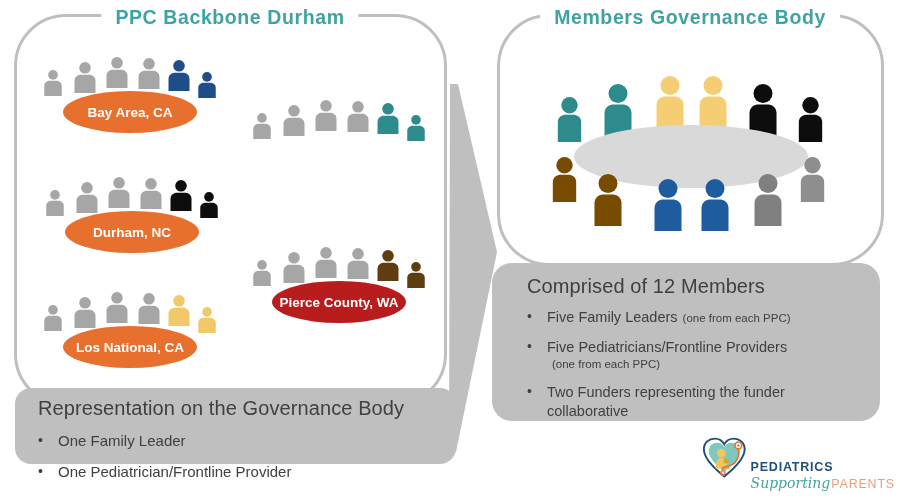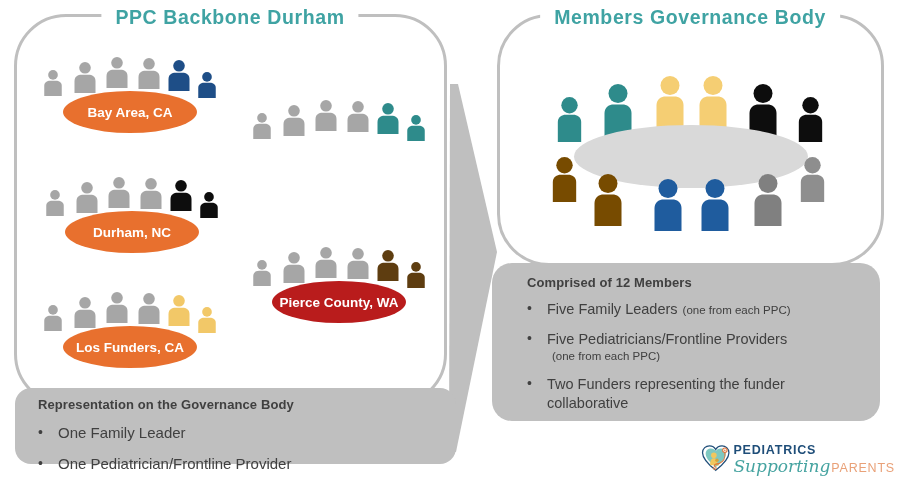--- a/index.html
+++ b/index.html
@@ -29,34 +29,34 @@
     position:absolute;left:574px;top:125px;width:234px;height:63px;
     background:#D9D9D9;border-radius:50%;z-index:2;
   }
   .gov-back{z-index:1;}
   .gov-front{z-index:3;}
   .gray-box{
     position:absolute;background:#BFBFBF;box-sizing:border-box;z-index:6;
   }
   #left-box{left:15px;top:388px;width:441px;height:76px;border-radius:16px;padding:9px 10px 0 23px;}
   #right-box{left:492px;top:263px;width:388px;height:158px;border-radius:20px;padding:12px 14px 0 35px;}
-  .box-title{font-size:13px;font-weight:bold;color:#404040;letter-spacing:0.1px;}
+  .box-title{font-size:20px;font-weight:normal;color:#404040;letter-spacing:0.1px;}
   .bullet-row{display:flex;align-items:flex-start;color:#404040;}
   .bullet-dot{width:20px;flex:0 0 20px;font-size:14px;}
   #left-box .bullet-row{font-size:15px;margin-top:11px;}
   #left-box .bullet-dot{margin-top:1px;}
   #right-box .bullet-row{font-size:14.5px;margin-top:10px;}
   .b-text{max-width:285px;line-height:1.35;}
   .b-note{font-size:11.5px;color:#404040;margin-left:5px;white-space:nowrap;}
   .b-note-below{display:block;font-size:11.5px;margin-top:0px;}
   #connector{position:absolute;left:0;top:0;z-index:4;}
   #logo{position:absolute;left:700px;top:428px;width:195px;height:70px;display:flex;align-items:flex-start;z-index:7;}
-  #logo-text{margin-top:15px;margin-left:2px;line-height:1.15;}
+  #logo-text{margin-top:32px;margin-left:2px;line-height:1.15;}
   .logo-line1{color:#1F4E79;font-weight:bold;font-size:12.5px;letter-spacing:0.8px;}
-  .logo-script{color:#45A3A0;font-style:italic;font-size:17px;font-family:"DejaVu Serif",serif;}
+  .logo-script{color:#45A3A0;font-style:italic;font-size:14px;font-family:"DejaVu Serif",serif;}
   .logo-parents{color:#E9A178;font-size:12.5px;letter-spacing:0.8px;margin-left:1px;}
 </style>
 </head>
 <body>
 
 <div id="canvas">
 
   <div class="panel" id="left-panel"></div>
   <div class="panel" id="right-panel"></div>
 
@@ -200,21 +200,21 @@
    </svg></span>
         <span class="person" style="left:124px;top:3px"><svg width="24" height="31" viewBox="0 0 24 31">
      <circle cx="12" cy="5.8" r="5.8" fill="#F2C868"></circle>
      <path d="M1.5 31 V19 C1.5 14.5 5 12.8 8.5 12.8 H15.5 C19 12.8 22.5 14.5 22.5 19 V31 Z" fill="#F2C868"></path>
    </svg></span>
         <span class="person" style="left:154px;top:15px"><svg width="20" height="26" viewBox="0 0 24 31">
      <circle cx="12" cy="5.8" r="5.8" fill="#F2C868"></circle>
      <path d="M1.5 31 V19 C1.5 14.5 5 12.8 8.5 12.8 H15.5 C19 12.8 22.5 14.5 22.5 19 V31 Z" fill="#F2C868"></path>
    </svg></span>
       <div class="team-ellipse" style="left:20px;top:34px;width:134px;height:42px;background:#E8702E">
-        <span>Los Funders, CA</span>
+        <span>Los National, CA</span>
       </div>
     </div>
     </div>
 
   <div id="gov-back-layer">
       <span class="person gov-back" style="left:556px;top:97px"><svg width="27" height="45" viewBox="0 0 30 52">
      <circle cx="15" cy="9.5" r="9.5" fill="#2E8B8B"></circle>
      <path d="M1.5 52 V29 C1.5 23 6.5 20.5 10.5 20.5 H19.5 C23.5 20.5 28.5 23 28.5 29 V52 Z" fill="#2E8B8B"></path>
    </svg></span>
       <span class="person gov-back" style="left:602px;top:84px"><svg width="32" height="52" viewBox="0 0 30 52">

